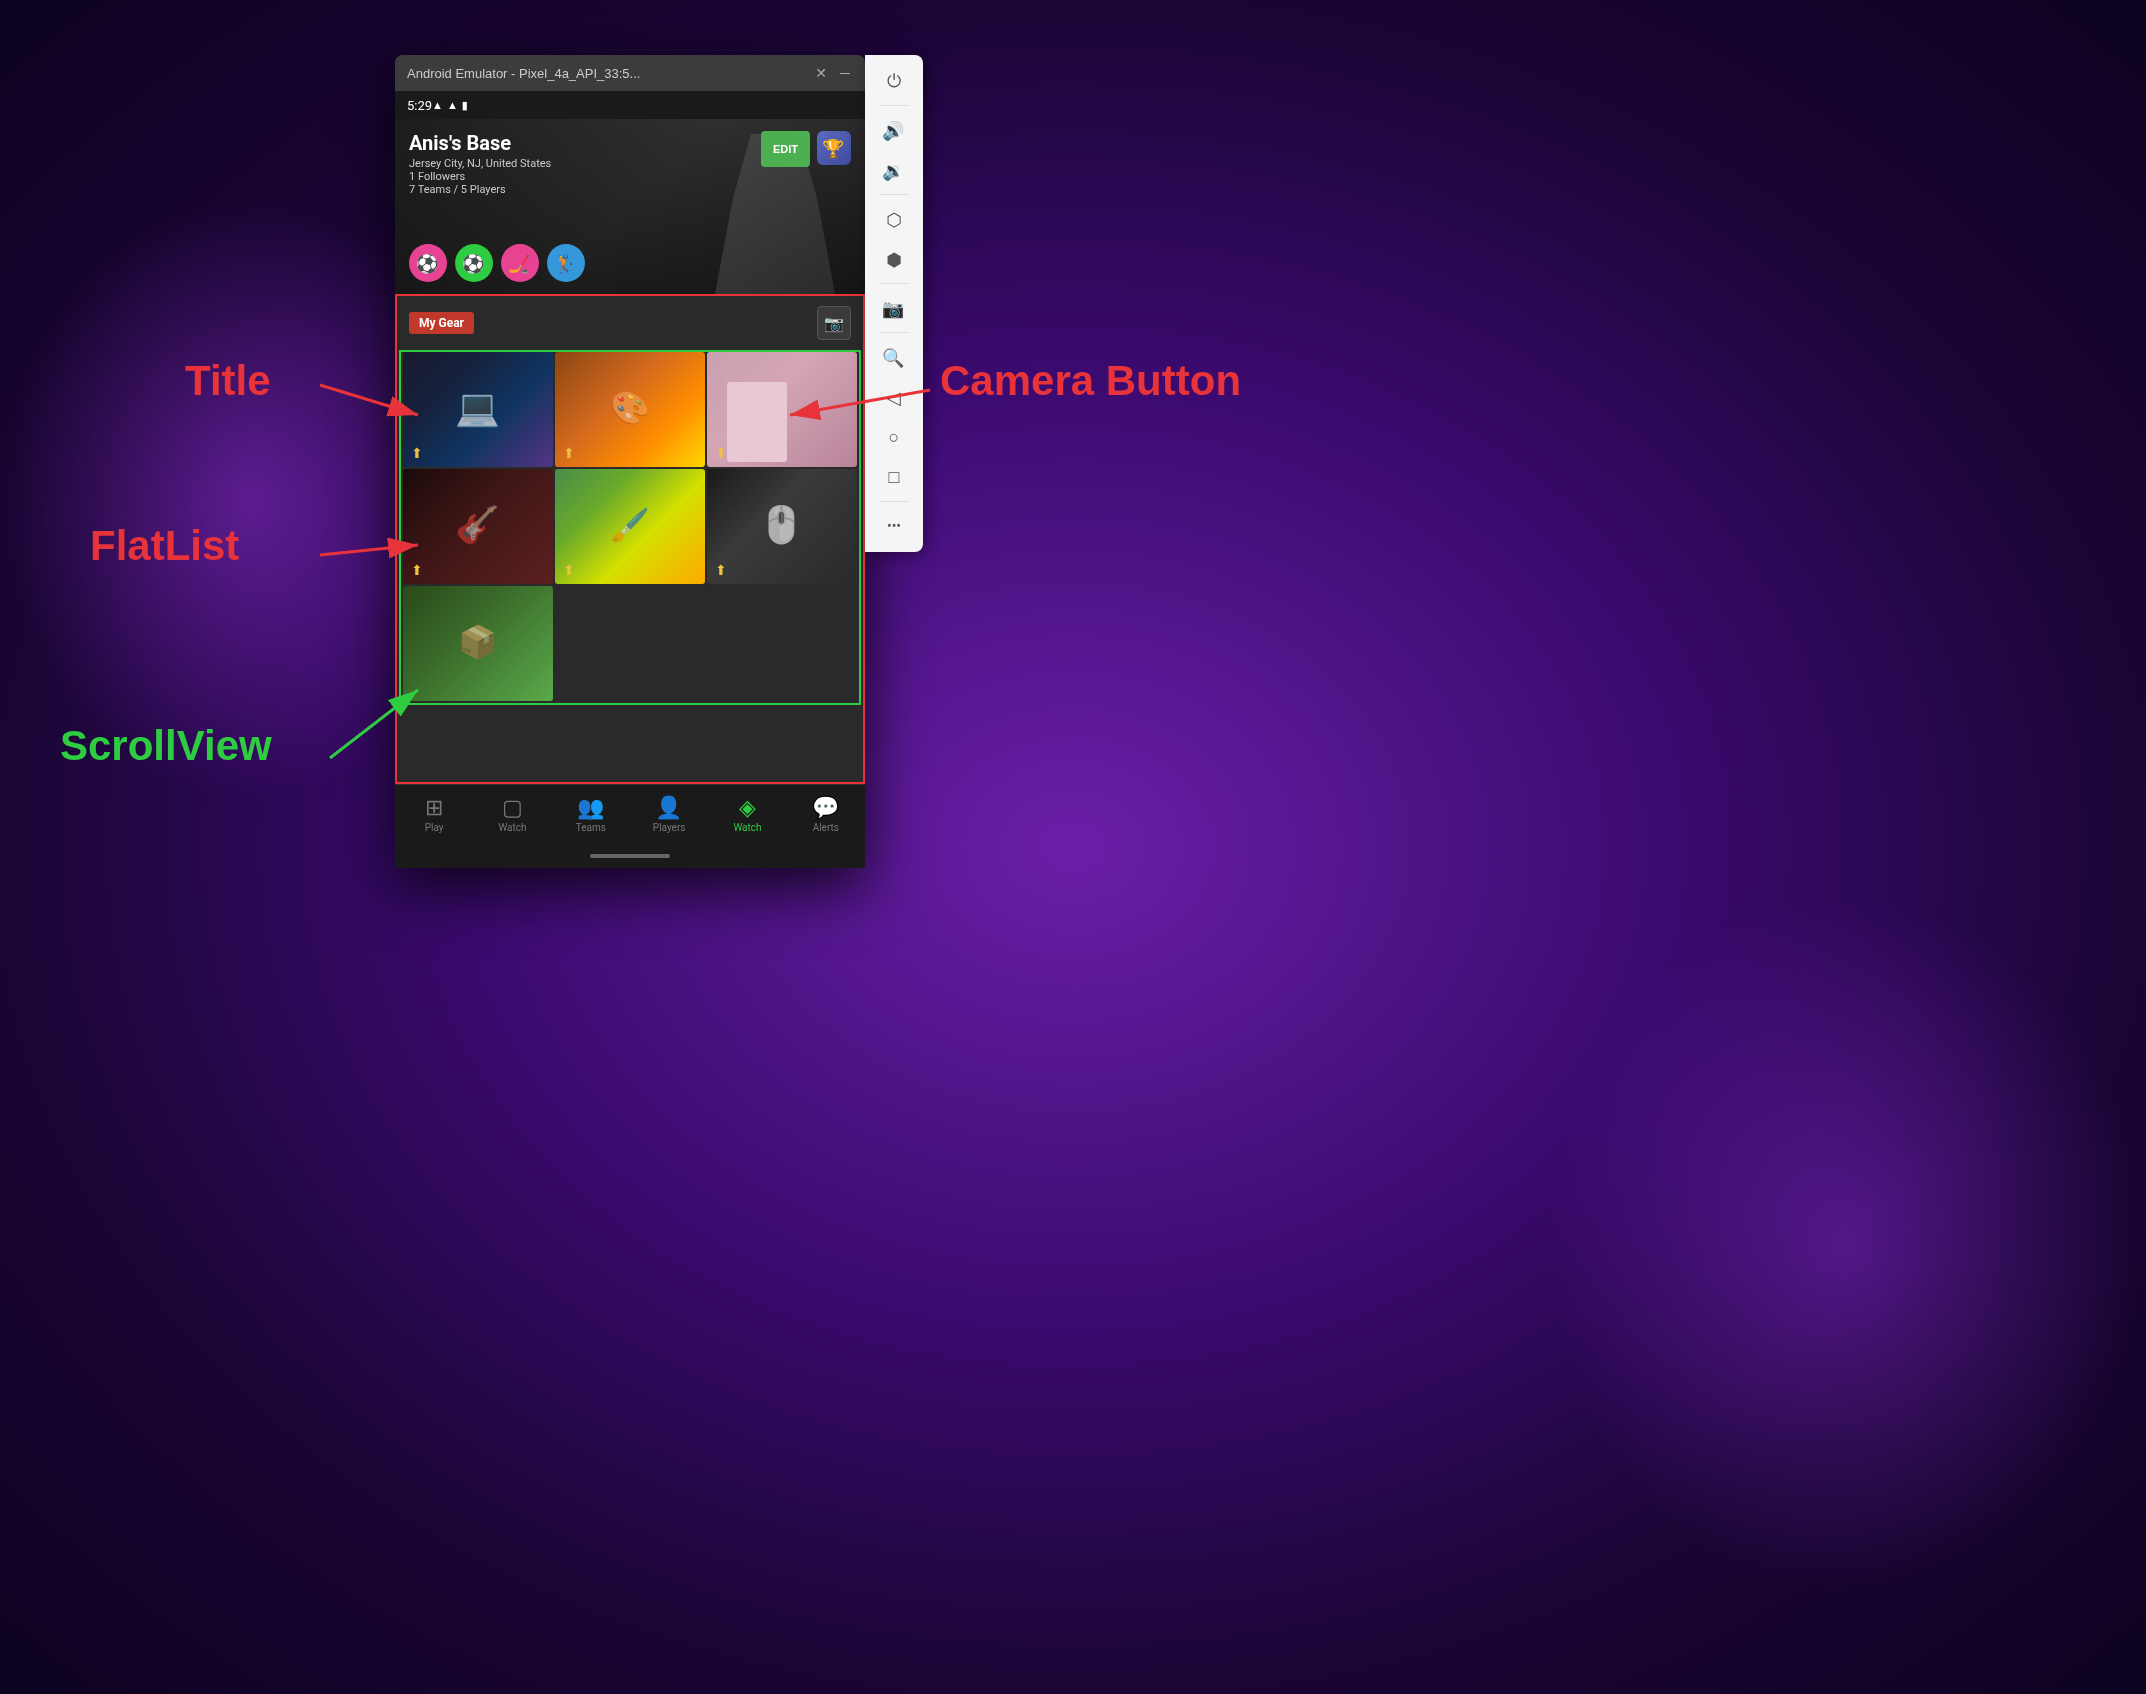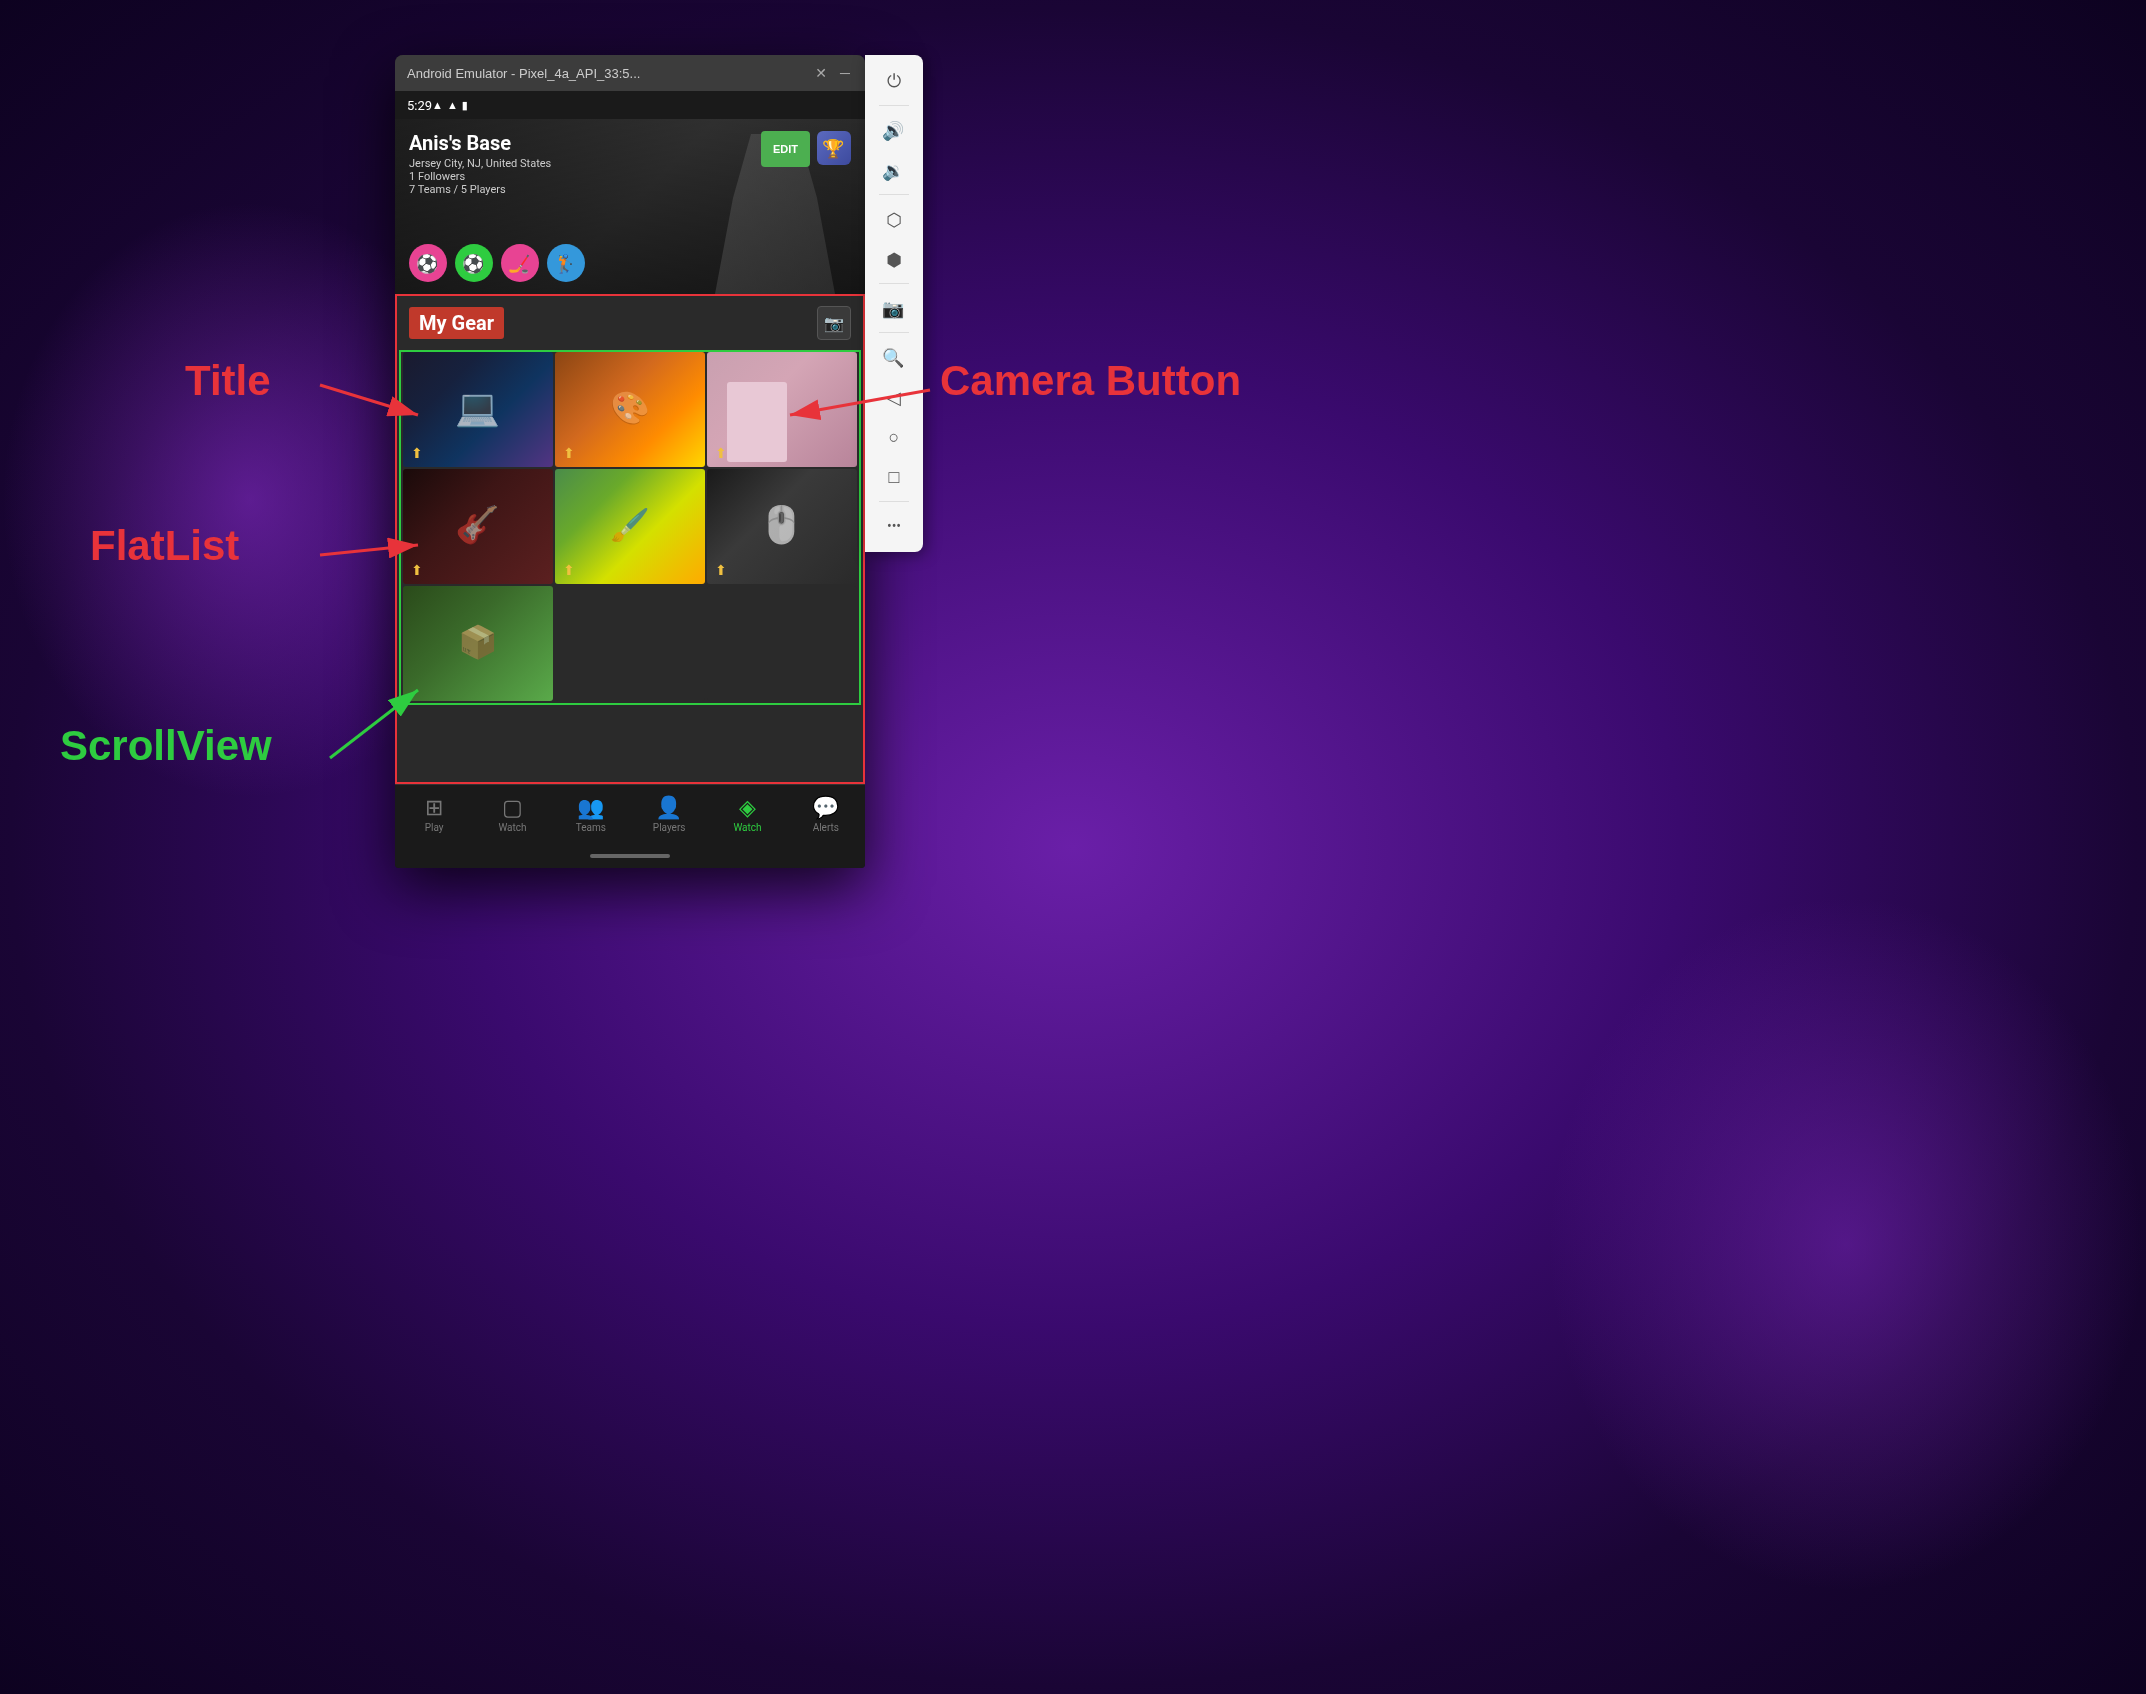--- a/index.html
+++ b/index.html
@@ -226,21 +226,21 @@
 
     .gear-header {
       display: flex;
       justify-content: space-between;
       align-items: center;
       padding: 10px 12px;
       background: #2a2a2a;
     }
     .gear-title {
       color: white;
-      font-size: 20px;
+      font-size: 12px;
       font-weight: bold;
       background: #c0392b;
       padding: 4px 10px;
       border-radius: 3px;
     }
     .camera-btn {
       background: #3a3a3a;
       border: 1px solid #555;
       border-radius: 4px;
       color: white;

